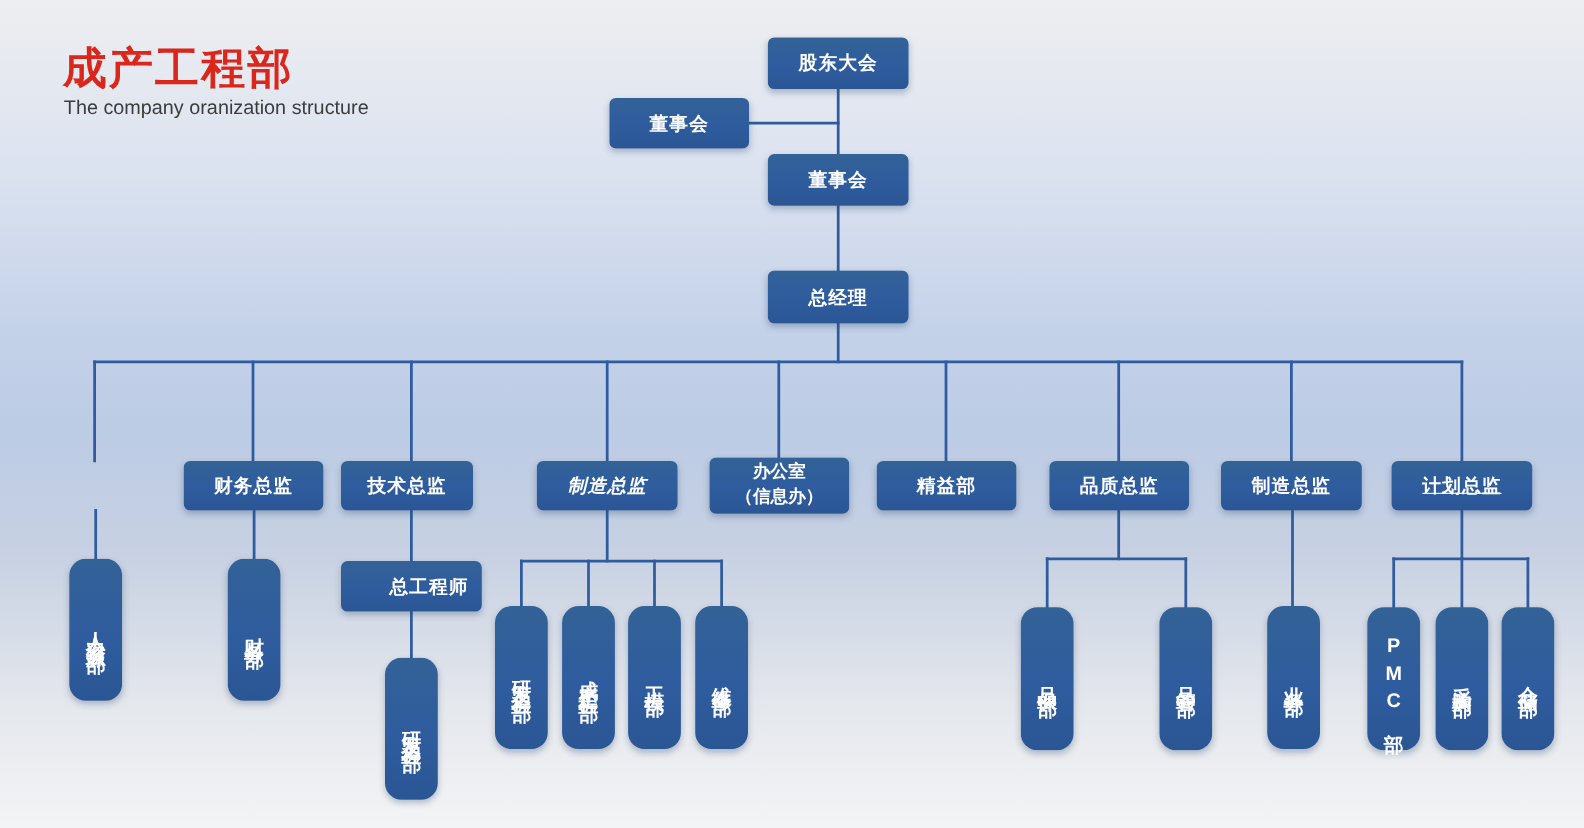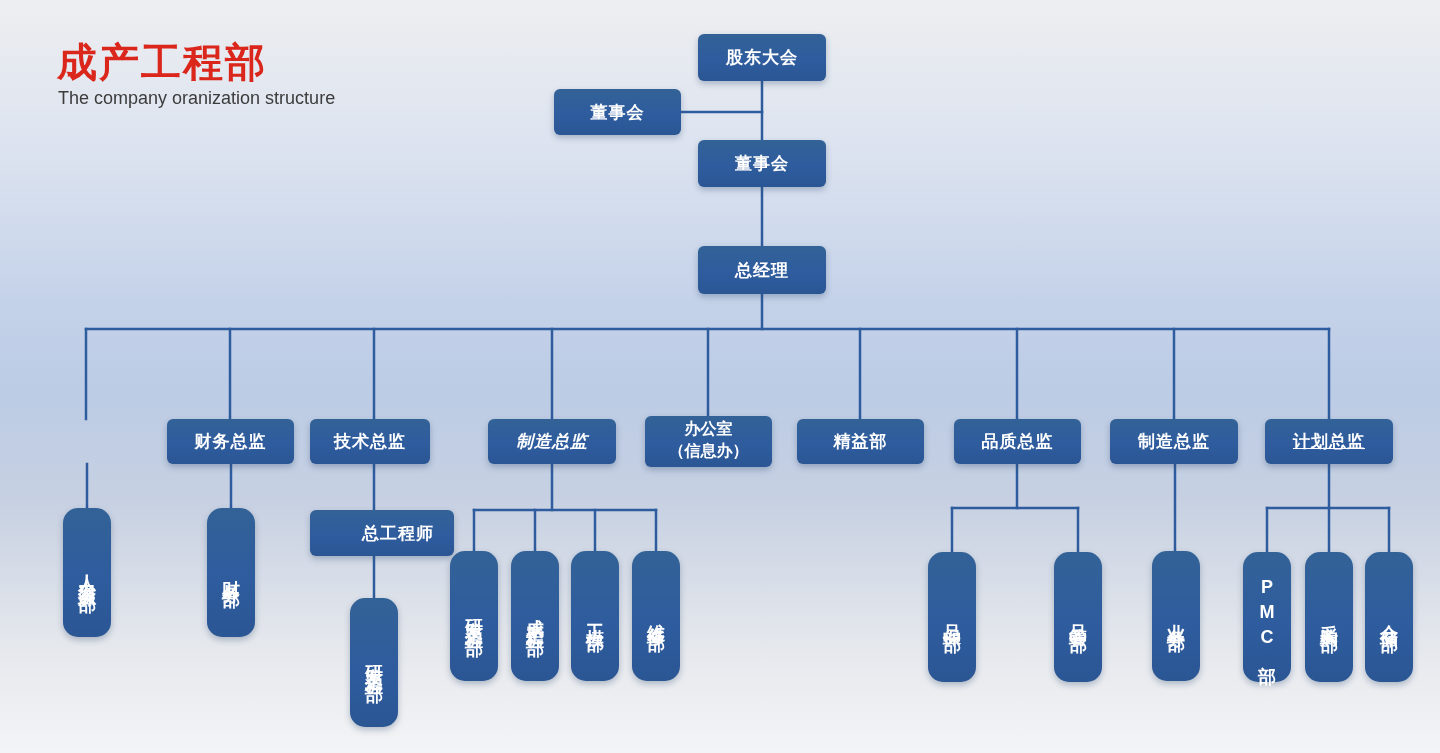--- a/index.html
+++ b/index.html
@@ -107,21 +107,21 @@
     <div class="office-lines">
       <div>办公室</div>
       <div>（信息办）</div>
     </div>
   </div>
   <div class="node hnode" style="left:797px;top:419px;width:127px;height:45px;">精益部</div>
   <div class="node hnode" style="left:954px;top:419px;width:127px;height:45px;">品质总监</div>
   <div class="node hnode" style="left:1110px;top:419px;width:128px;height:45px;">制造总监</div>
   <div class="node hnode" style="left:1265px;top:419px;width:128px;height:45px;text-decoration:underline;">计划总监</div>
 
-  <div class="node hnode" style="left:310px;top:510px;width:144px;height:46px;padding-left:32px;">总工程师</div>
+  <div class="node hnode" style="left:310px;top:510px;width:128px;height:46px;padding-left:32px;">总工程师</div>
 
   <div class="node vnode" style="left:63px;top:508px;width:48px;height:129px;">
     <span class="vtext">人力资源部</span>
   </div>
   <div class="node vnode" style="left:207px;top:508px;width:48px;height:129px;">
     <span class="vtext">财务部</span>
   </div>
   <div class="node vnode" style="left:350px;top:598px;width:48px;height:129px;">
     <span class="vtext">研发工程部</span>
   </div>

